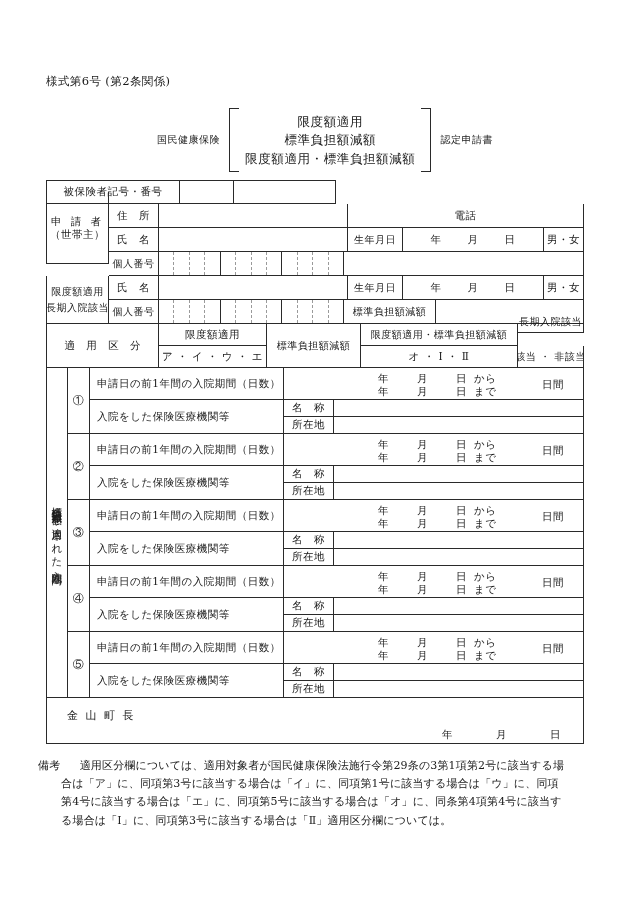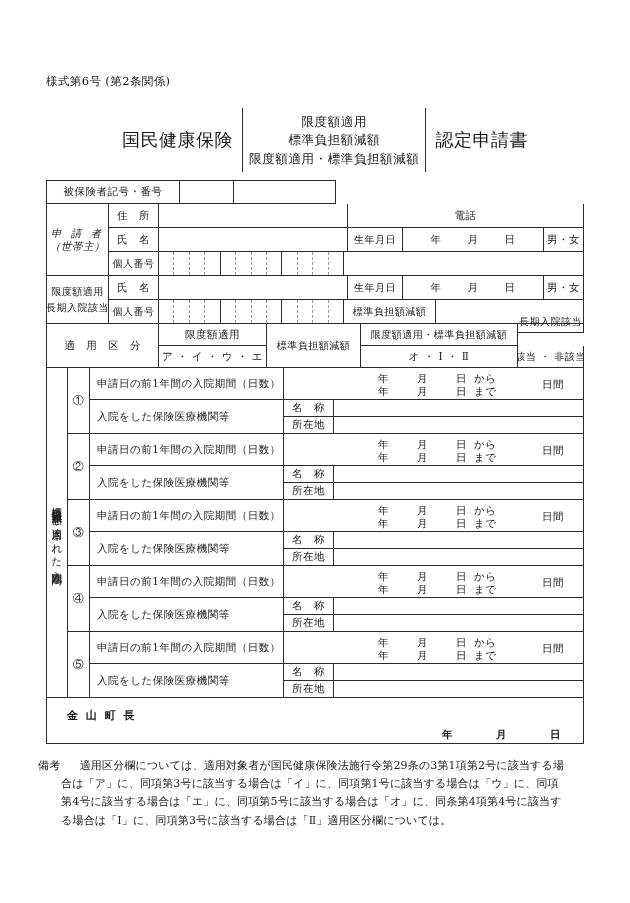--- a/index.html
+++ b/index.html
@@ -37,21 +37,21 @@
     position: absolute;
     left: 145px;
     top: 108px;
     width: 360px;
     height: 64px;
     display: flex;
     align-items: center;
     justify-content: center;
   }
   .title-lead, .title-tail {
-    font-size: 18px;
+    font-size: 10px;
     white-space: nowrap;
     letter-spacing: 0.5px;
     font-family: Liberation Mono, monospace;
   }
   .title-lead { margin-right: 9px; }
   .title-tail { margin-left: 9px; }
   .bracket {
     width: 9px;
     align-self: stretch;
     border-top: 1px solid #2a2a2a;
@@ -176,21 +176,21 @@
     <div class="bracket right"></div>
     <div class="title-tail">認定申請書</div>
   </div>
 
   <div class="frame" style="left:46px; top:180px; width:538px; height:188px; border:none;">
 
     <div class="cell bt bl bb br" style="left:0px; top:0px; width:134px; height:24px;">被保険者記号・番号</div>
     <div class="cell bt bb br" style="left:134px; top:0px; width:54px; height:24px;"></div>
     <div class="cell bt bb br" style="left:188px; top:0px; width:102px; height:24px;"></div>
 
-    <div class="cell bl bb br two-line" style="left:0px; top:24px; width:63px; height:72px;font-style:italic;">
+    <div class="cell bl bb br two-line" style="left:0px; top:12px; width:63px; height:72px;">
       <div style="letter-spacing:3px;">申 請 者</div>
       <div>（世帯主）</div>
     </div>
 
     <div class="cell bb br" style="left:63px; top:24px; width:50px; height:24px;">住　所</div>
     <div class="cell bb br" style="left:113px; top:24px; width:189px; height:24px;"></div>
     <div class="cell bb br" style="left:302px; top:24px; width:236px; height:24px;">電話</div>
 
     <div class="cell bb br" style="left:63px; top:48px; width:50px; height:24px;">氏　名</div>
     <div class="cell bb br" style="left:113px; top:48px; width:189px; height:24px;"></div>
@@ -361,21 +361,21 @@
         <div class="daterow" style="left:258px; top:10px;">日間</div>
       </div>
     </div>
     <div class="cell bb br left-pad" style="left:44px; top:296px; width:194px; height:34px;">入院をした保険医療機関等</div>
     <div class="cell bb br" style="left:238px; top:296px; width:50px; height:17px;">名　称</div>
     <div class="cell bb br" style="left:288px; top:296px; width:250px; height:17px;"></div>
     <div class="cell bb br" style="left:238px; top:313px; width:50px; height:17px;">所在地</div>
     <div class="cell bb br" style="left:288px; top:313px; width:250px; height:17px;"></div>
 
     <div class="cell bl bb br" style="left:0px; top:330px; width:538px; height:46px; justify-content:flex-start; align-items:flex-start;">
-      <div style="position:relative; width:538px; height:46px;font-weight:bold;">
+      <div style="position:relative; width:538px; height:46px;">
         <div class="daterow" style="left:20px; top:10px; font-size:11px; letter-spacing:2px;">金 山 町 長</div>
         <div class="daterow" style="left:395px; top:30px;">
           <span style="margin-right:43px;">年</span><span style="margin-right:43px;">月</span><span>日</span>
         </div>
       </div>
     </div>
   </div>
 
   <div class="note">
     <div>

